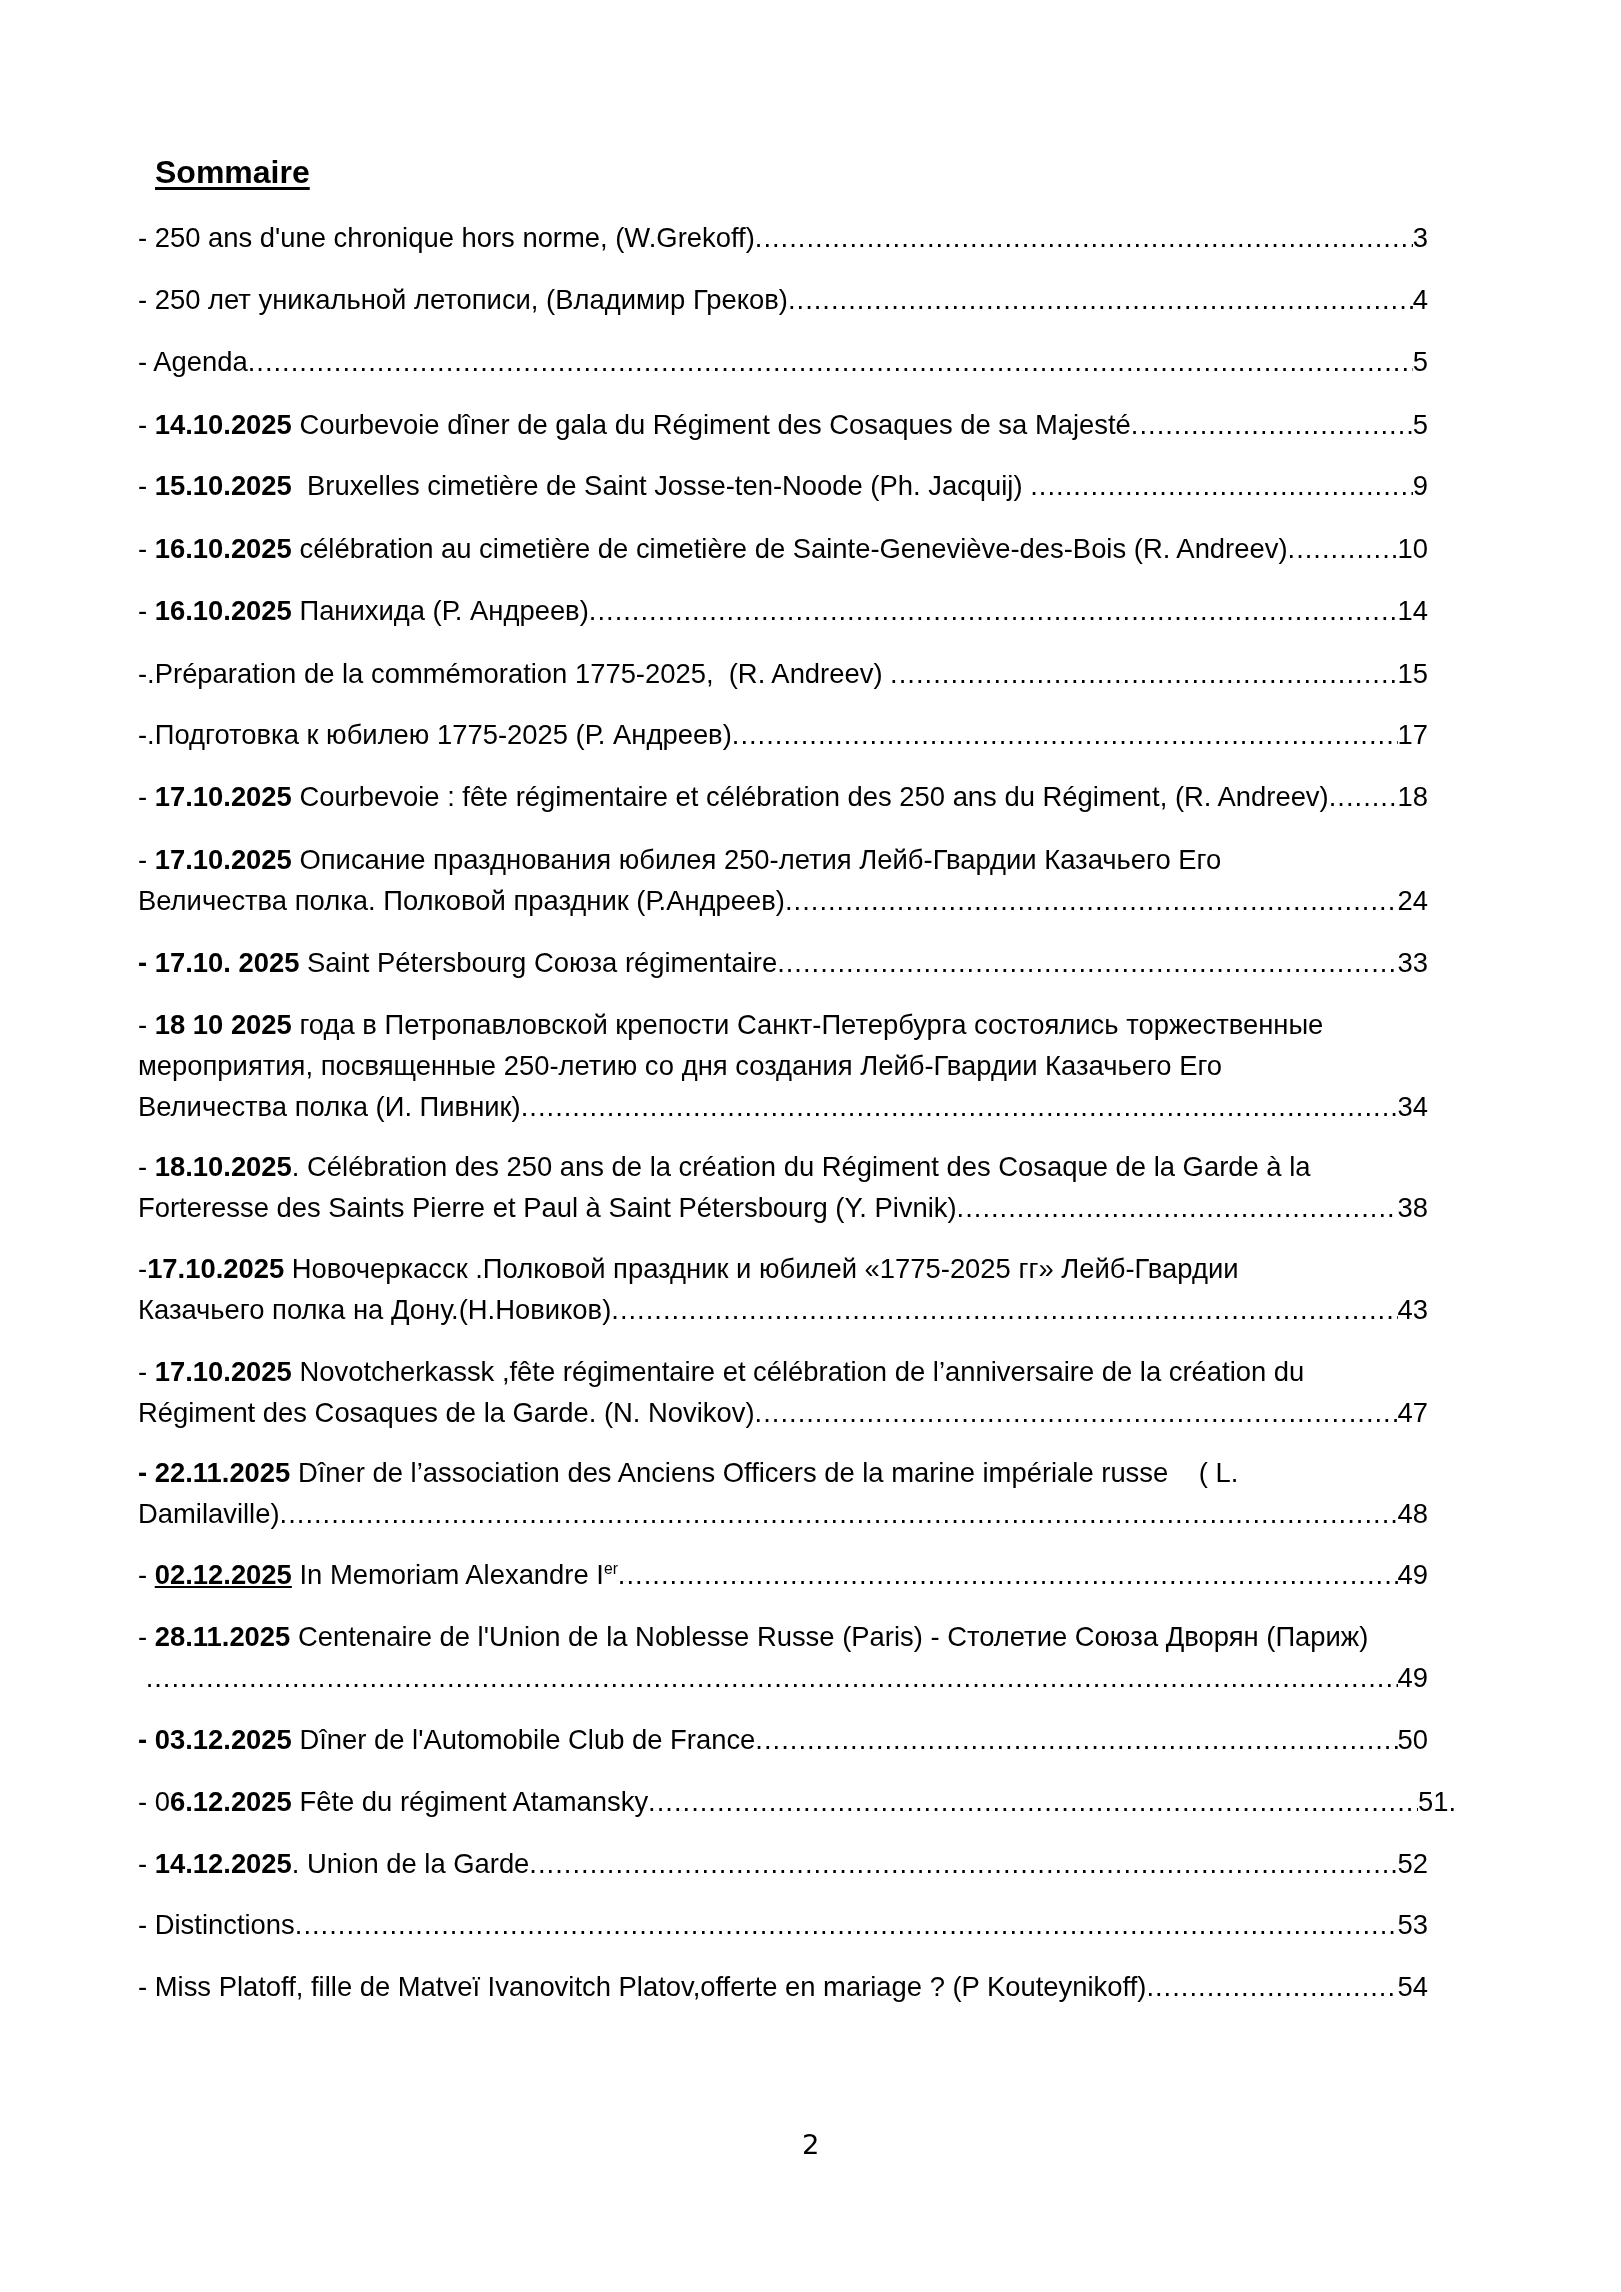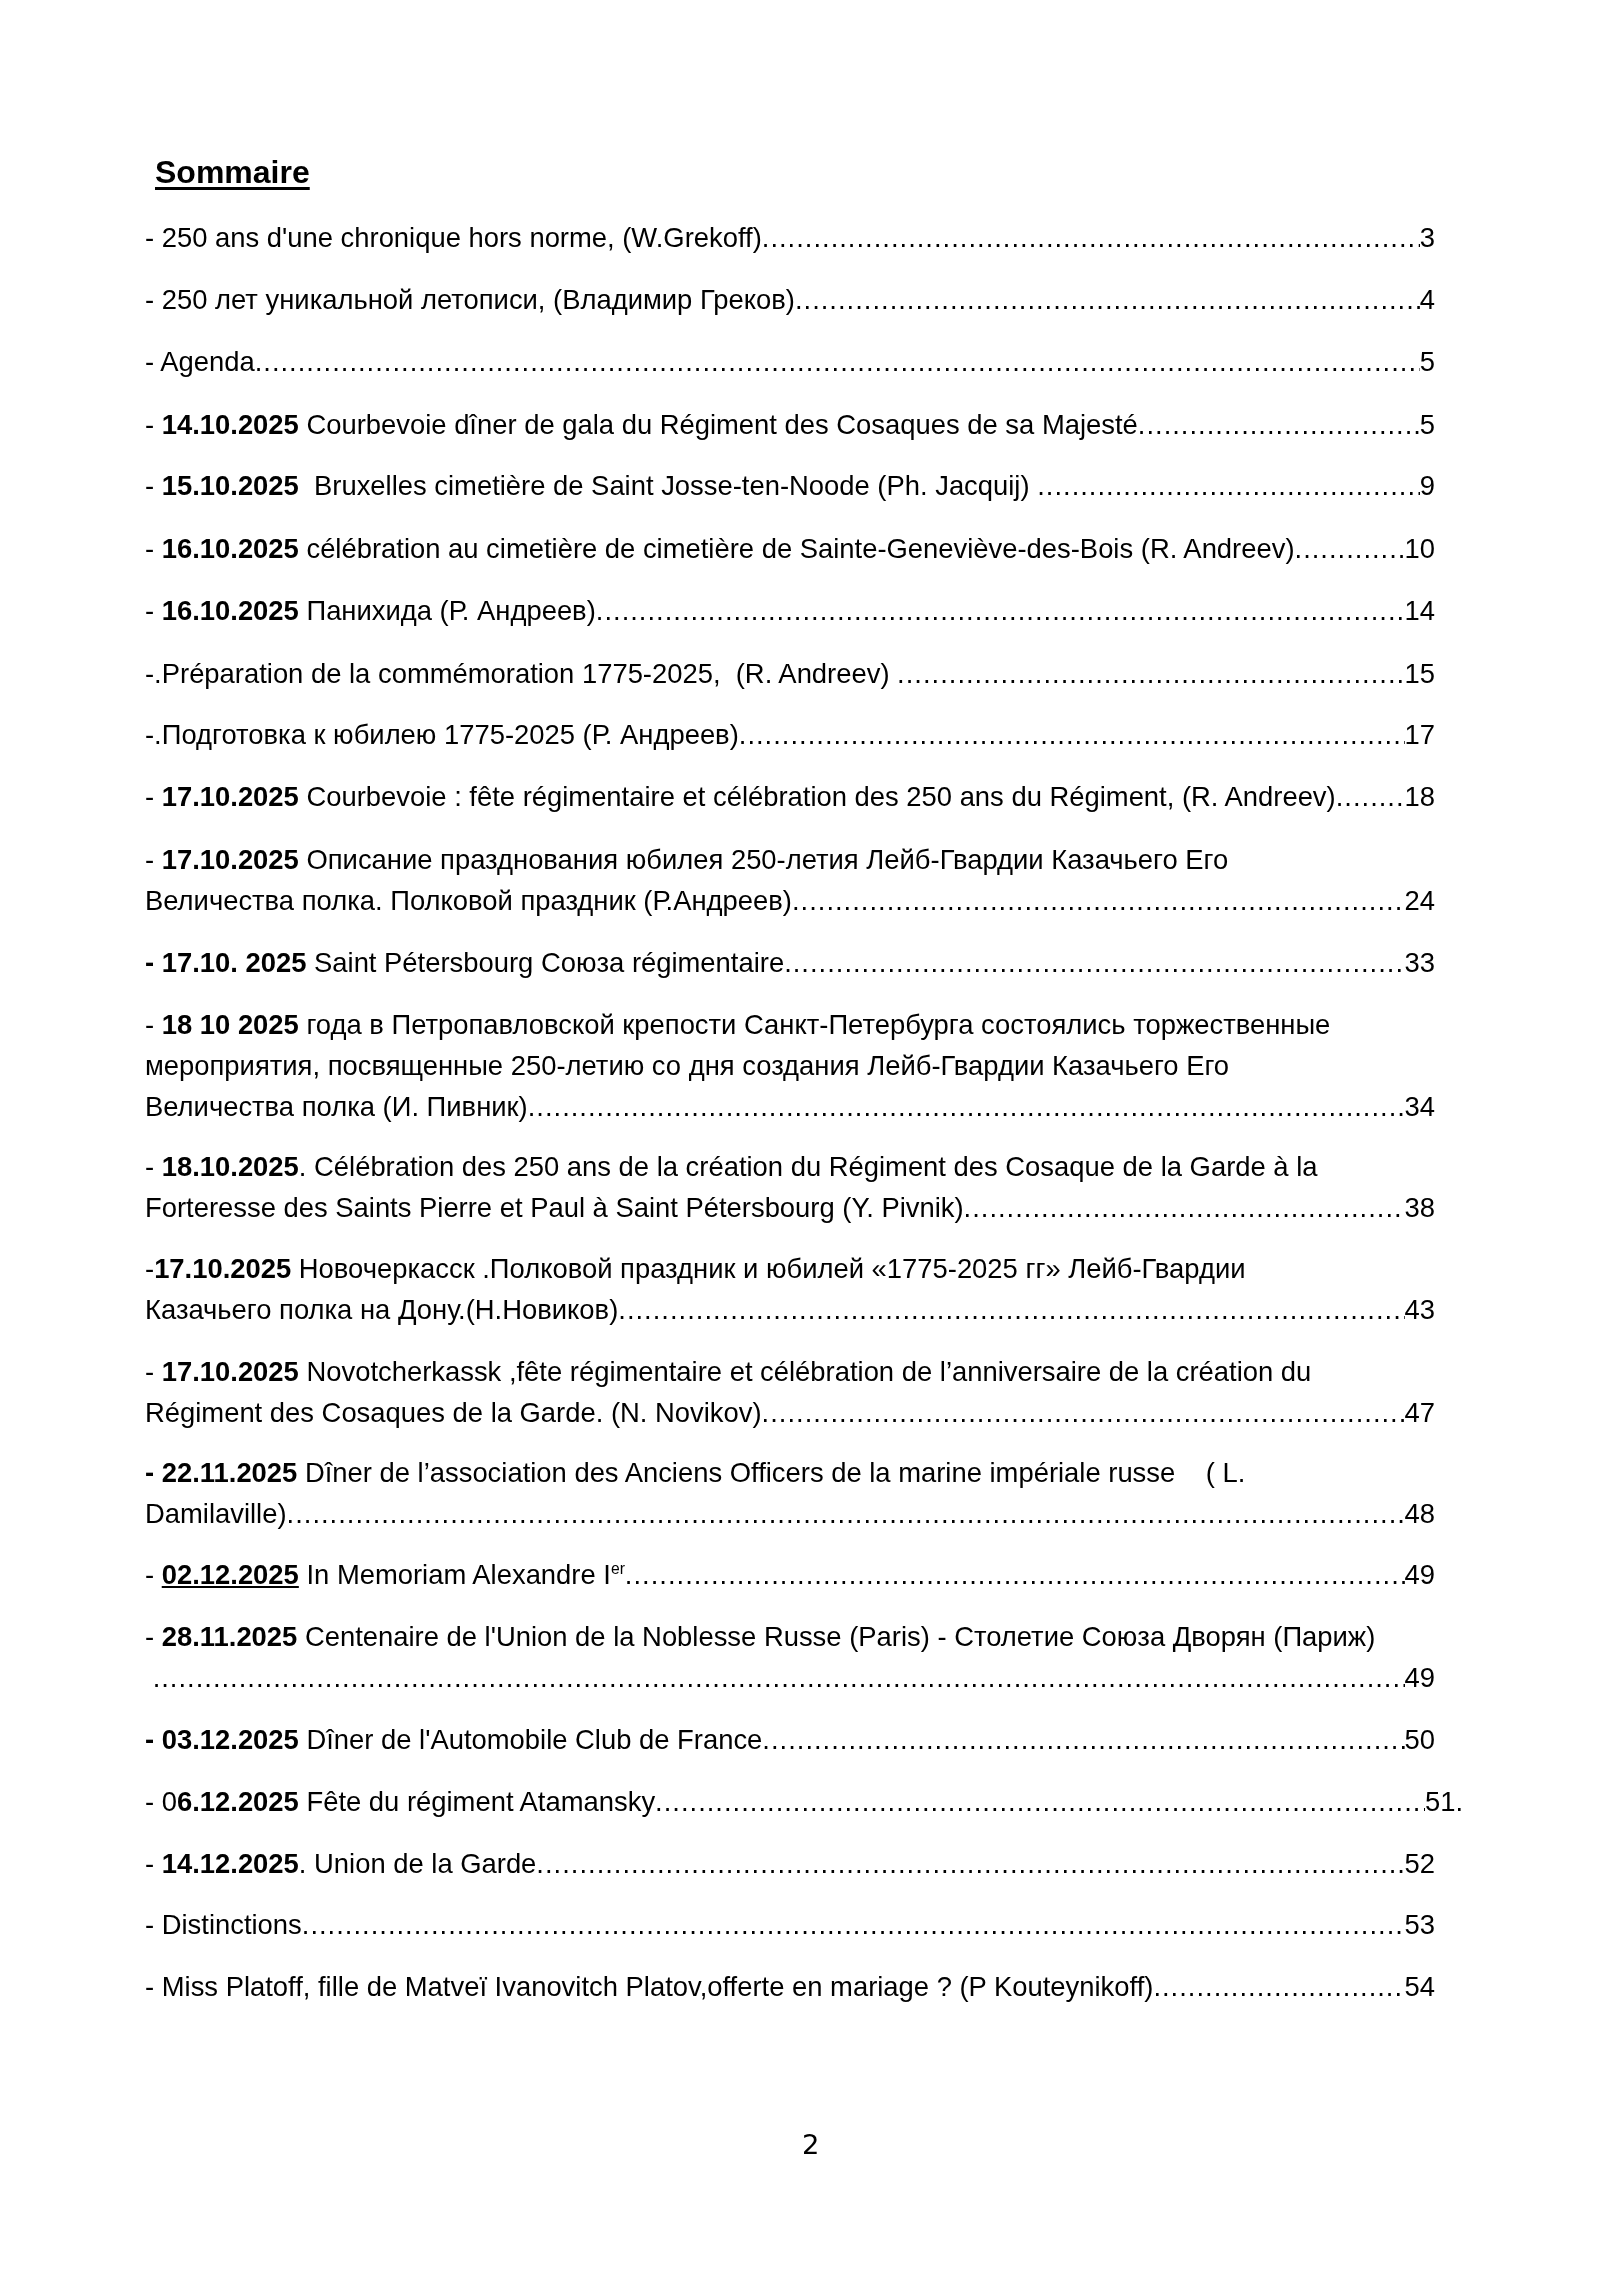--- a/index.html
+++ b/index.html
@@ -1,21 +1,21 @@
 <!DOCTYPE html>
 <html><head>
 <meta charset="utf-8">
 <style>
   html, body { margin: 0; padding: 0; background: #ffffff; }
   body { width: 1621px; height: 2293px; position: relative; overflow: hidden;
          font-family: "Liberation Sans", sans-serif; color: #000; }
   .page { position: absolute; left: 0; top: 0; width: 1621px; height: 1929px; background: #fff; }
   .title { position: absolute; left: 155px; top: 154px; font-size: 32px; font-weight: bold;
            text-decoration: underline; text-decoration-thickness: 2.9px; text-underline-offset: 3.9px; }
-  .line { position: absolute; left: 145px; width: 1290px; font-size: 27.4px; line-height: 31px;
+  .line { position: absolute; left: 138px; width: 1290px; font-size: 27.4px; line-height: 31px;
           white-space: nowrap; display: flex; align-items: baseline; }
   .line .txt { flex: 0 0 auto; }
   .line .leader { flex: 1 1 auto; overflow: hidden; white-space: nowrap; letter-spacing: 1px; }
   .line .leader::after { content: "......................................................................................................................................................................................................................................................"; }
   .line .pg { flex: 0 0 auto; }
   .line.wide { width: 1362px; }
   b { font-weight: bold; }
   sup { font-size: 15.7px; vertical-align: 9.8px; line-height: 0; }
   .u { text-decoration: underline; }
   .pagenum { position: absolute; left: 802px; top: 2129px; font-size: 27.4px;

